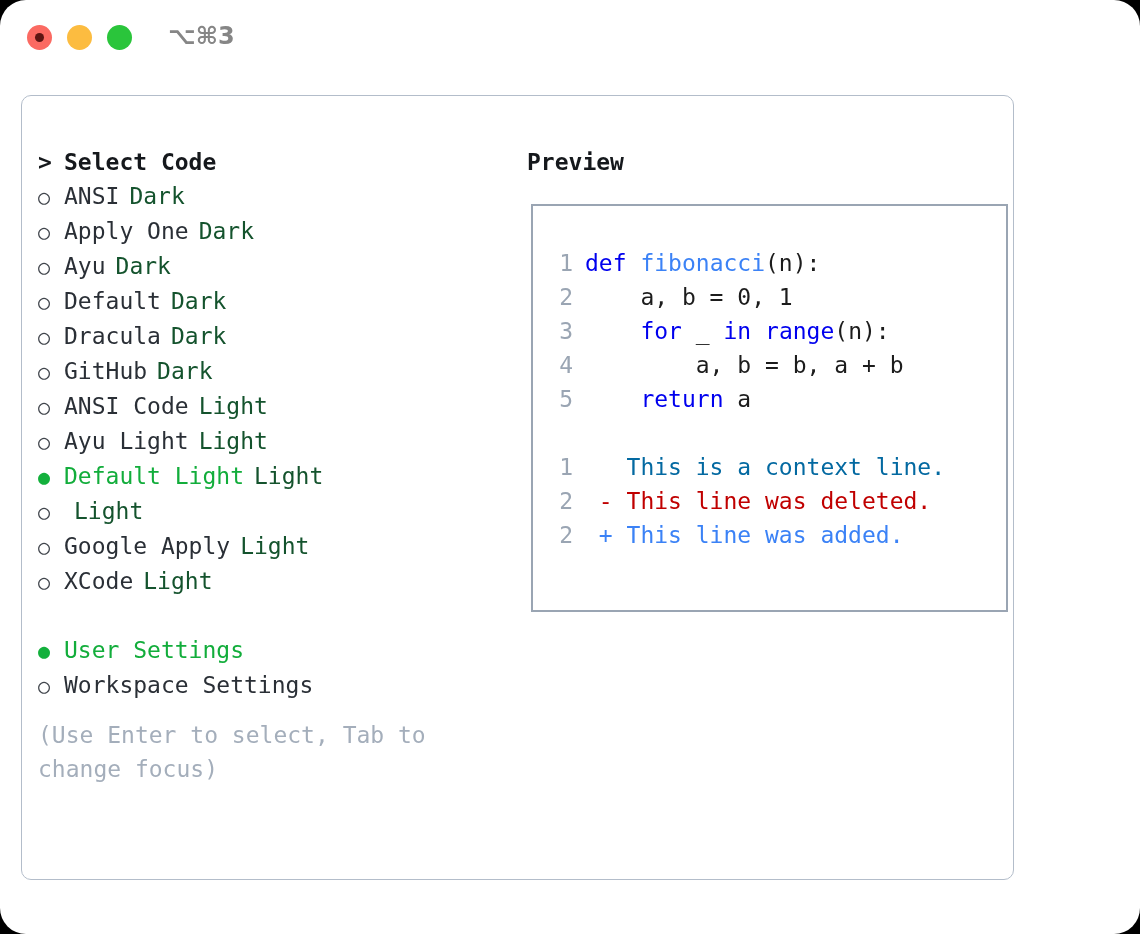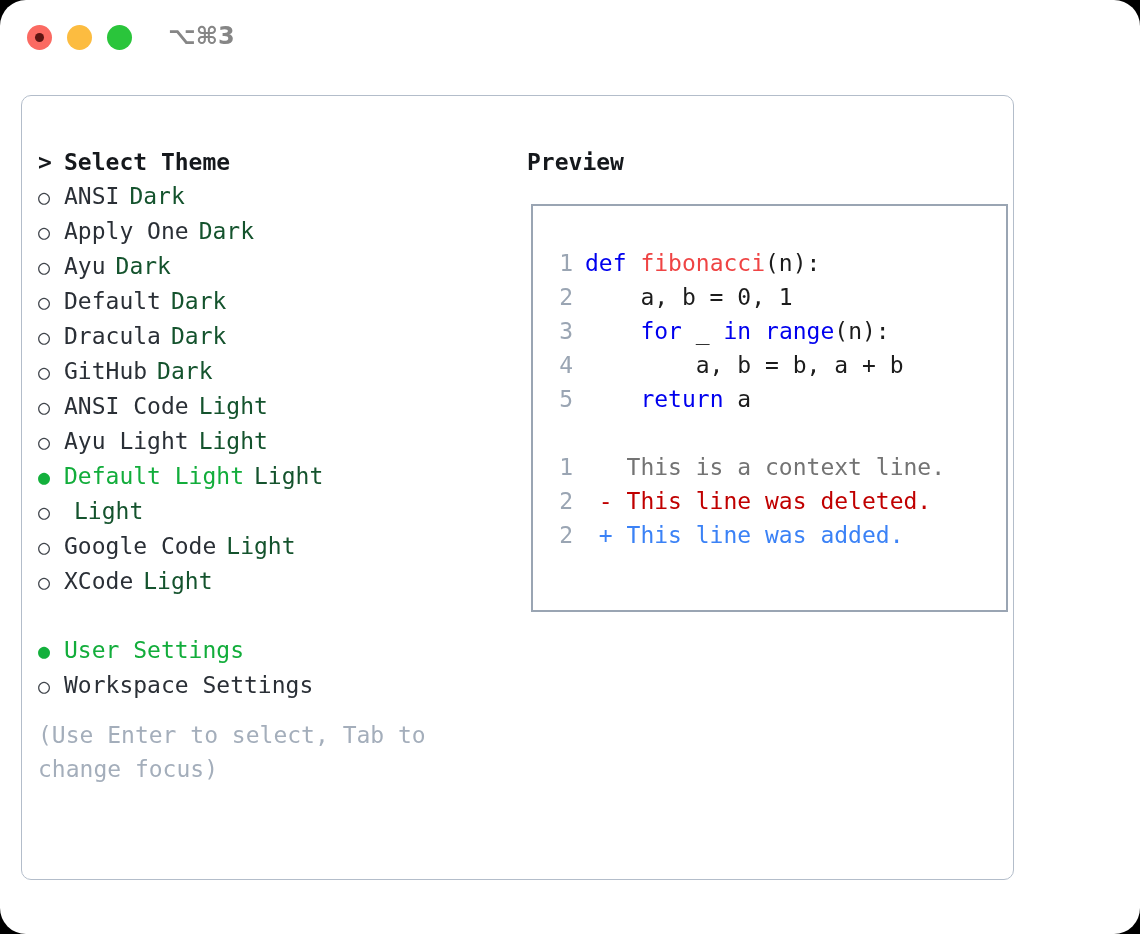--- a/index.html
+++ b/index.html
@@ -164,56 +164,56 @@
     white-space: pre;
   }
   .ln {
     display: inline-block;
     width: 22px;
     text-align: right;
     color: #9aa5b3;
     margin-right: 12px;
   }
   .kw  { color: #0000ee; }
-  .fn  { color: #ef4444; font-weight: normal; }
+  .fn  { color: #3b82f6; font-weight: normal; }
   .pl  { color: #1c1c1c; }
-  .ctx { color: #737373; }
+  .ctx { color: #0369a1; }
   .del { color: #c00000; }
   .add { color: #3b82f6; margin-top: 22px; }
 </style>
 </head>
 <body>
 
 <div class="page">
 
   <div class="titlebar">
     <div class="traffic">
       <span class="dot red"></span>
       <span class="dot yellow"></span>
       <span class="dot green"></span>
     </div>
     <div class="shortcut">⌥⌘3</div>
   </div>
 
   <div class="panel">
 
     <div class="left-col">
-      <div class="heading"><span class="marker">&gt;</span><span>Select Theme</span></div>
+      <div class="heading"><span class="marker">&gt;</span><span>Select Code</span></div>
       <div id="theme-list">
           <div class="opt"><span class="bullet">○</span><span class="label">ANSI</span><span class="tag">Dark</span></div>
           <div class="opt"><span class="bullet">○</span><span class="label">Apply One</span><span class="tag">Dark</span></div>
           <div class="opt"><span class="bullet">○</span><span class="label">Ayu</span><span class="tag">Dark</span></div>
           <div class="opt"><span class="bullet">○</span><span class="label">Default</span><span class="tag">Dark</span></div>
           <div class="opt"><span class="bullet">○</span><span class="label">Dracula</span><span class="tag">Dark</span></div>
           <div class="opt"><span class="bullet">○</span><span class="label">GitHub</span><span class="tag">Dark</span></div>
           <div class="opt"><span class="bullet">○</span><span class="label">ANSI Code</span><span class="tag">Light</span></div>
           <div class="opt"><span class="bullet">○</span><span class="label">Ayu Light</span><span class="tag">Light</span></div>
           <div class="opt selected"><span class="bullet">●</span><span class="label">Default Light</span><span class="tag">Light</span></div>
           <div class="opt"><span class="bullet">○</span><span class="tag">Light</span></div>
-          <div class="opt"><span class="bullet">○</span><span class="label">Google Code</span><span class="tag">Light</span></div>
+          <div class="opt"><span class="bullet">○</span><span class="label">Google Apply</span><span class="tag">Light</span></div>
           <div class="opt"><span class="bullet">○</span><span class="label">XCode</span><span class="tag">Light</span></div>
         </div>
 
       <div class="spacer-block"></div>
 
       <div id="apply-list">
           <div class="opt selected"><span class="bullet">●</span><span class="label">User Settings</span></div>
           <div class="opt"><span class="bullet">○</span><span class="label">Workspace Settings</span></div>
         </div>
 

